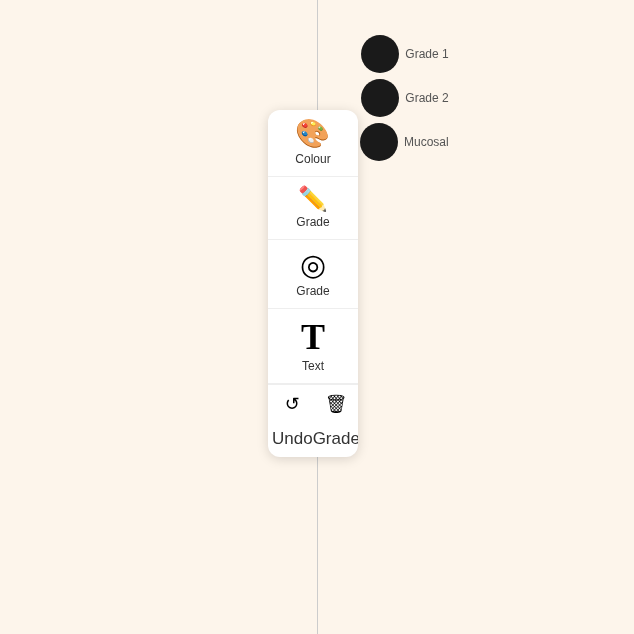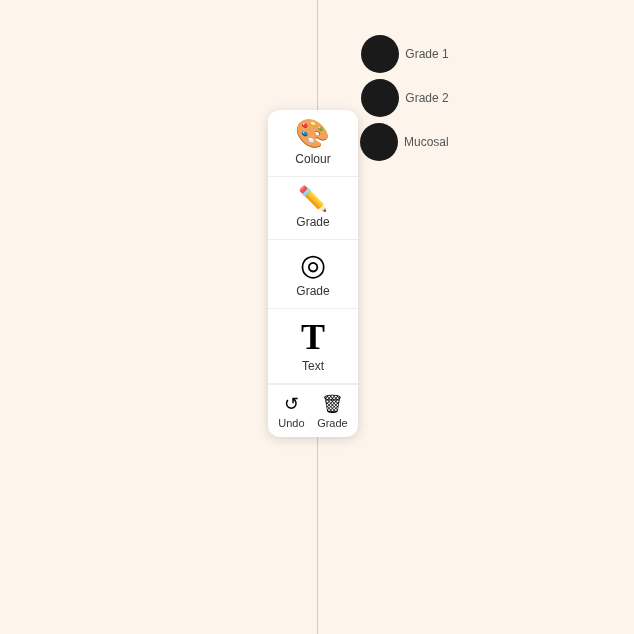--- a/index.html
+++ b/index.html
@@ -83,22 +83,23 @@
       align-items: center;
       cursor: pointer;
     }
 
     .action-icon {
       font-size: 18px;
       margin-bottom: 2px;
     }
 
     .action-label {
-      font-size: 11px;
+      font-size: 17px;
       color: #333;
+      margin-top: 12px;
     }
 
     
     .grade-panel {
       position: absolute;
       left: 360px;
       top: 35px;
       display: flex;
       flex-direction: column;
       align-items: flex-end;

